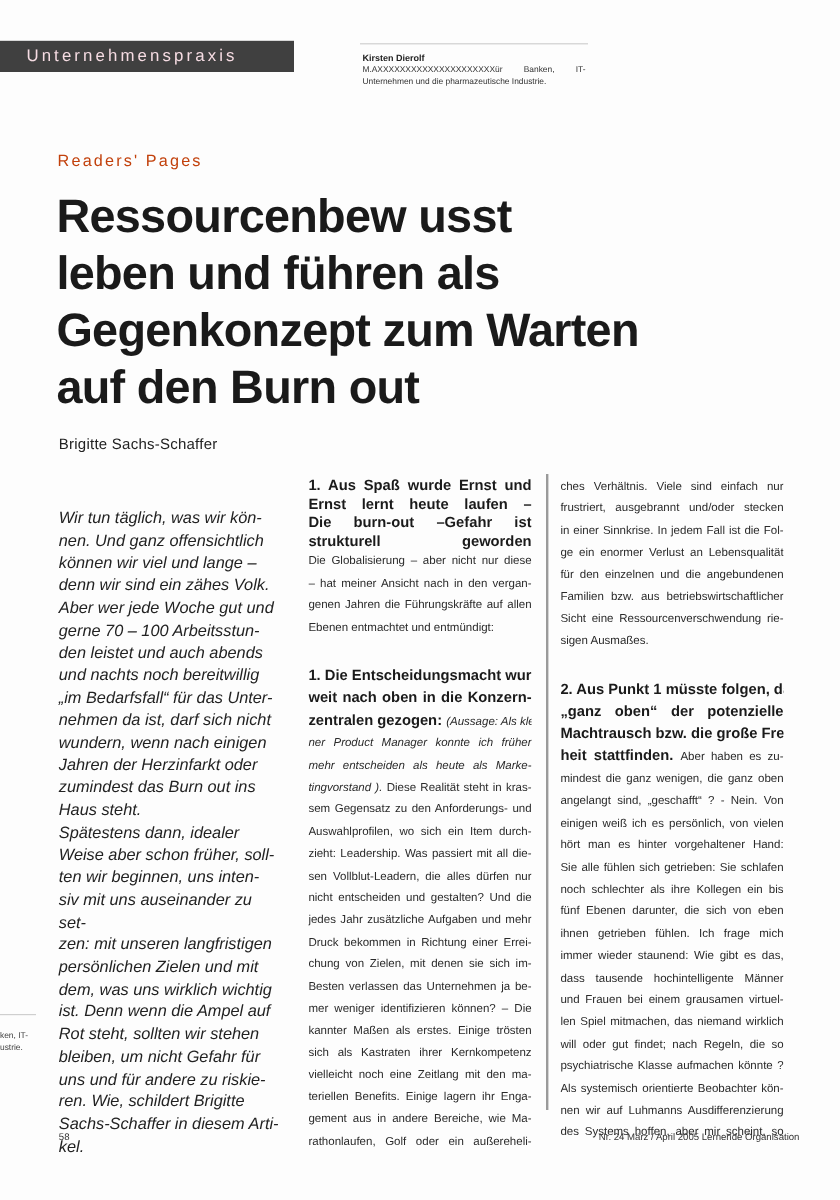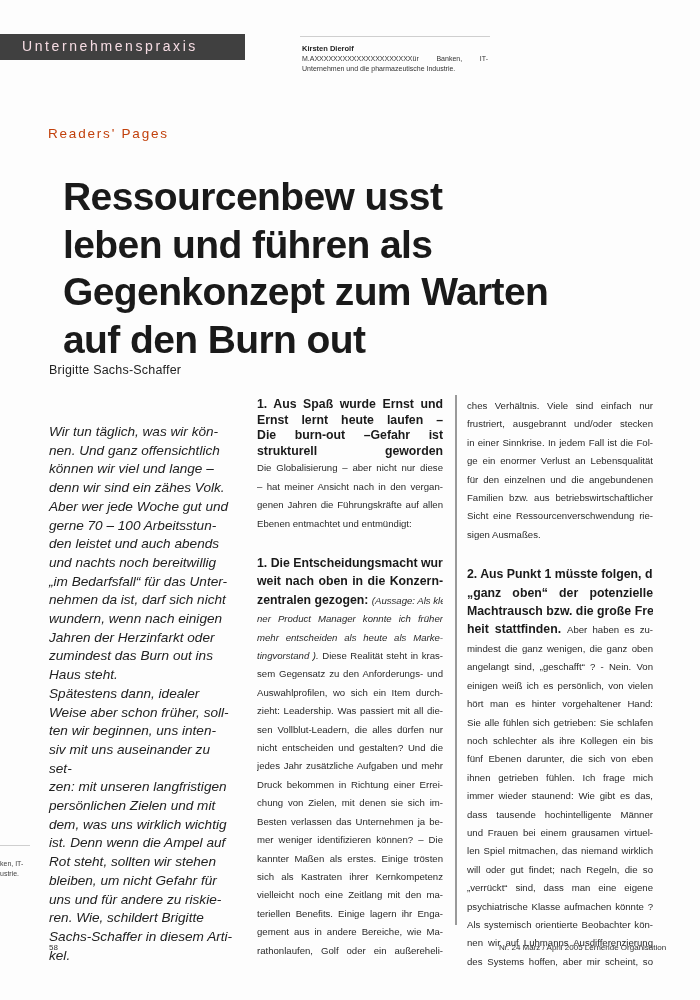--- a/index.html
+++ b/index.html
@@ -22,21 +22,21 @@
     .author-box .name { font-size: 7.5px; font-weight: bold; color: #222; line-height: 10px; }
     .author-box .bio { font-size: 7px; color: #333; line-height: 10px; text-align: justify; }
 
     .margin-fragment { position: absolute; left: 0; top: 859px; width: 30px; font-size: 7px; color: #444; line-height: 10px; }
     .margin-rule { position: absolute; left: 0; top: 845px; width: 30px; height: 1px; background: #cfcfcf; }
 
     .kicker { position: absolute; left: 48px; top: 126px; font-size: 13.5px; color: #c2410c; letter-spacing: 1.8px; }
     .headline {
       position: absolute; left: 47px; top: 157px; width: 620px;
       font-size: 39px; font-weight: bold; line-height: 47.5px; color: #1a1a1a;
-      letter-spacing: -0.6px; margin: 16px;
+      letter-spacing: -0.6px; margin: 0;
     }
     .headline span { display: block; }
     .byline { position: absolute; left: 49px; top: 363px; font-size: 12.5px; color: #222; letter-spacing: 0.2px; }
 
     .lead {
       position: absolute; left: 49px; top: 396px; width: 186px;
       font-size: 13.6px; font-style: italic; line-height: 18.7px; color: #222;
       white-space: pre-line;
       margin-top: 27px;
     }
@@ -172,21 +172,20 @@
   <span class="line">hört man es hinter vorgehaltener Hand:</span>
   <span class="line">Sie alle fühlen sich getrieben: Sie schlafen</span>
   <span class="line">noch schlechter als ihre Kollegen ein bis</span>
   <span class="line">fünf Ebenen darunter, die sich von eben</span>
   <span class="line">ihnen getrieben fühlen. Ich frage mich</span>
   <span class="line">immer wieder staunend: Wie gibt es das,</span>
   <span class="line">dass tausende hochintelligente Männer</span>
   <span class="line">und Frauen bei einem grausamen virtuel-</span>
   <span class="line">len Spiel mitmachen, das niemand wirklich</span>
   <span class="line">will oder gut findet; nach Regeln, die so</span>
-  <span class="line">„verrückt“  sind, dass man eine eigene</span>
   <span class="line">psychiatrische Klasse aufmachen könnte ?</span>
   <span class="line">Als systemisch orientierte Beobachter kön-</span>
   <span class="line">nen wir auf Luhmanns Ausdifferenzierung</span>
   <span class="line">des Systems hoffen, aber mir scheint, so</span>
 </div>
 
 <div class="page-number">58</div>
 <div class="issue-info">Nr. 24 März / April 2005 Lernende Organisation</div>
 
 </body></html>

